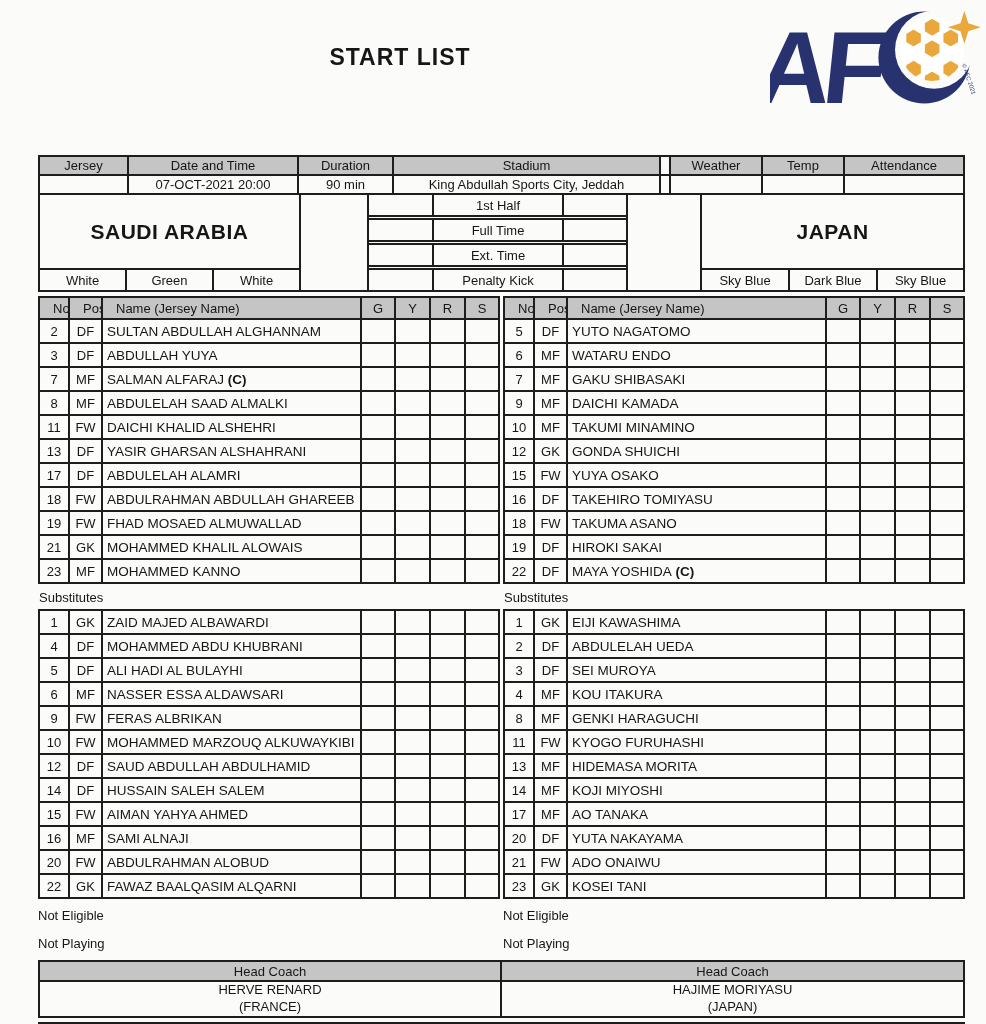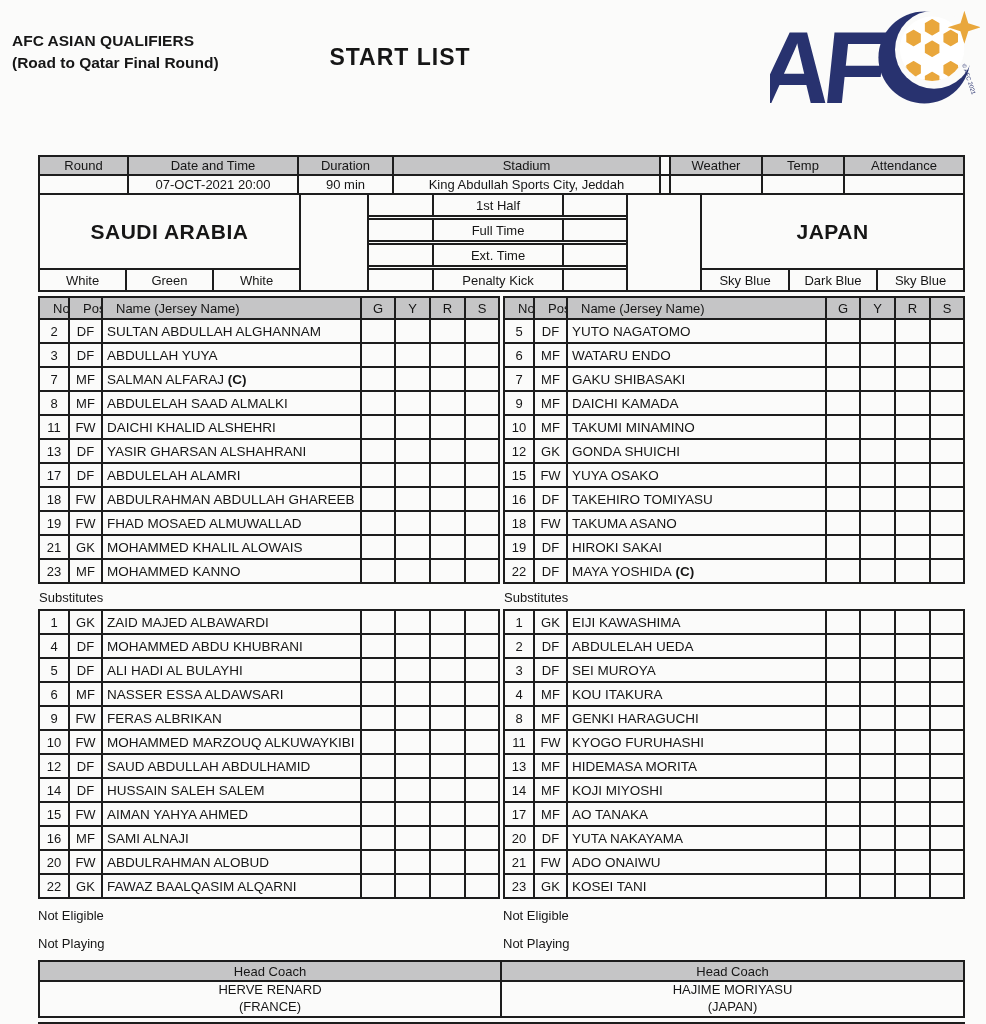--- a/index.html
+++ b/index.html
@@ -62,24 +62,20 @@
 
   .partial-table{width:925px;margin-top:4px;}
   .partial-table td{height:14px;border-bottom:none;}
 </style>
 </head>
 <body>
 
 <div class="page">
 
   <div class="doc-header">
-    <div class="competition">
-      <div>AFC ASIAN QUALIFIERS</div>
-      <div>(Road to Qatar Final Round)</div>
-    </div>
     <div class="start-list-title">START LIST</div>
 
     <svg class="afc-logo" viewBox="0 0 215 105">
 
       <text x="-6" y="99" font-size="105" font-weight="bold" letter-spacing="-8" font-family="Liberation Sans, sans-serif" transform="skewX(-6)" fill="#28326f">AF</text>
 
       <circle cx="158" cy="52" r="47" fill="#28326f"></circle>
       <circle cx="168" cy="44" r="40" fill="#fbfbfa"></circle>
 
       <g>
@@ -111,21 +107,21 @@
           <col style="width:170px">
           <col style="width:95px">
         <col style="width:267px">
           <col style="width:10px">
           <col style="width:92px">
         <col style="width:82px">
           <col style="width:120px">
       </colgroup>
       <tbody>
           <tr>
-        <td class="th">Round</td>
+        <td class="th">Jersey</td>
         <td class="th">Date and Time</td>
         <td class="th">Duration</td>
         <td class="th">Stadium</td>
         <td></td>
         <td class="th">Weather</td>
         <td class="th">Temp</td>
         <td class="th">Attendance</td>
       </tr>
       <tr>
         <td class="val"></td>

